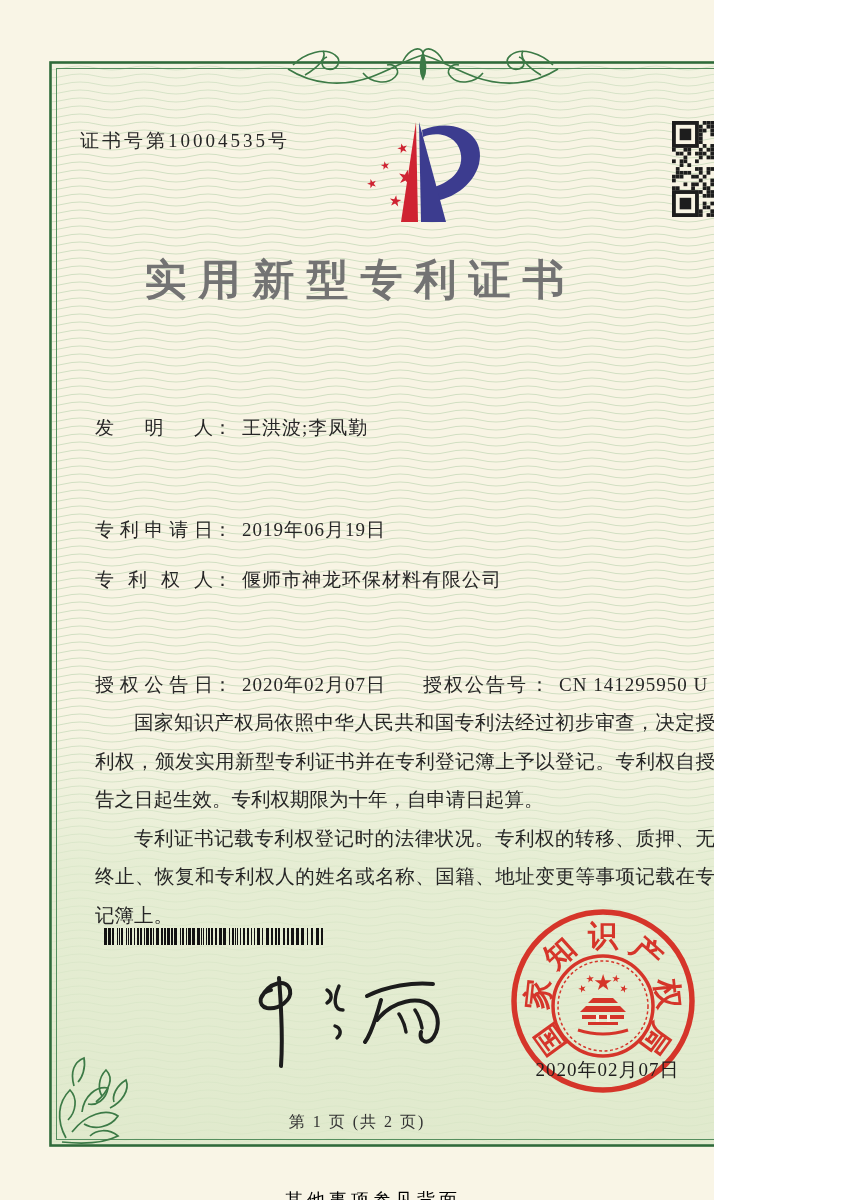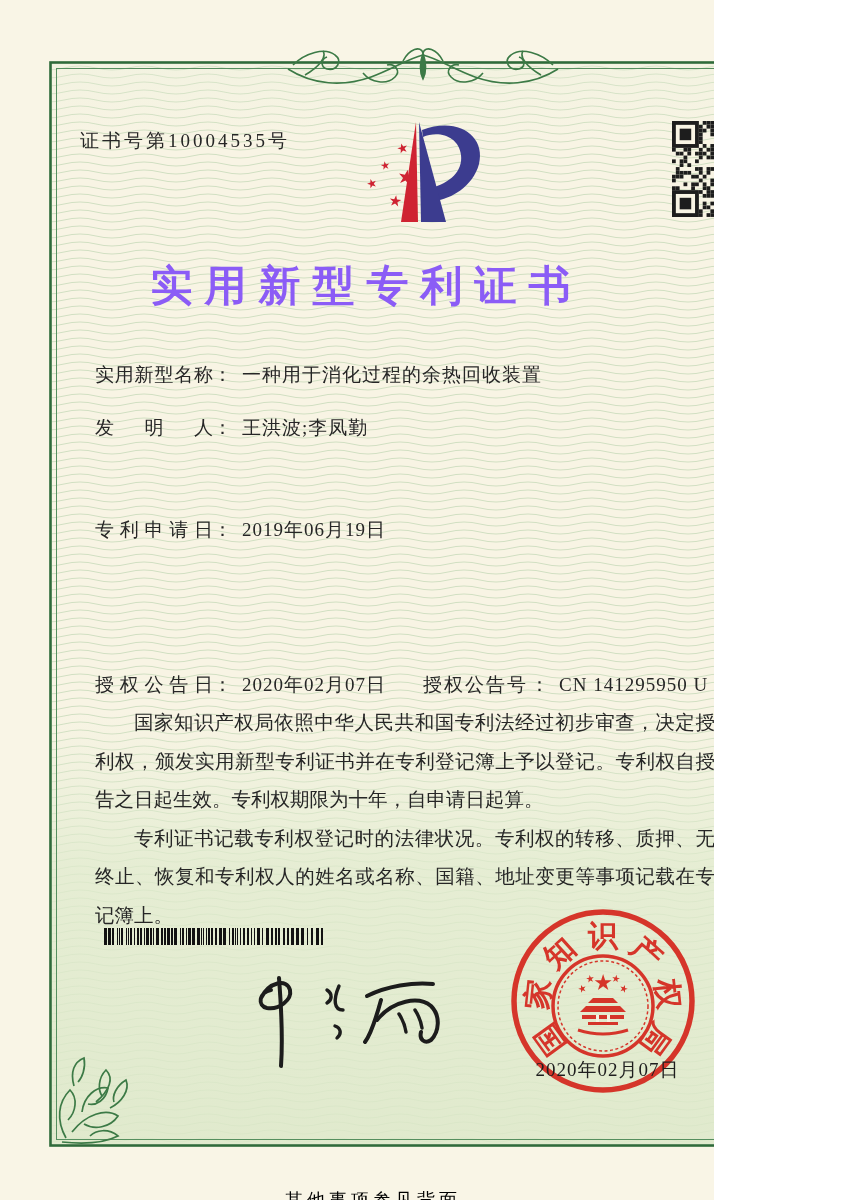--- a/index.html
+++ b/index.html
@@ -7,21 +7,21 @@
     position:relative;
     width:714px;height:1200px;
     background:#f9f5e6;
     font-family:"Liberation Serif","DejaVu Serif",serif;
     color:#262626;
     overflow:hidden;
   }
   .abs{position:absolute;}
   .cert-no{left:80px;top:128px;font-size:19px;letter-spacing:3px;}
   .title{left:0;top:250px;width:100%;text-align:center;font-size:42px;font-weight:bold;
-         letter-spacing:12px;padding-left:3px;box-sizing:border-box;margin:8px;color:#8b5cf6;}
+         letter-spacing:12px;padding-left:3px;box-sizing:border-box;margin:2px;color:#737373;}
   .row{left:95px;width:680px;font-size:19px;line-height:26px;white-space:nowrap;}
   .lbl{display:inline-block;width:118px;text-align:justify;text-align-last:justify;vertical-align:top;}
   .colon{display:inline-block;margin-right:10px;}
   .val{letter-spacing:1px;}
   .grant2{position:absolute;left:328px;top:0;}
   .grant2 .lbl2{letter-spacing:2px;margin-right:2px;}
   .body-text{left:95px;top:704px;width:660px;font-size:19.5px;line-height:38.5px;text-align:justify;}
   .body-text p{margin:0;text-indent:2em;}
   .signer{left:97px;top:992px;font-size:20px;line-height:37px;letter-spacing:4px;}
   .seal-date{left:515px;top:1057px;width:185px;text-align:center;font-size:19px;letter-spacing:1px;color:#1e1e1e;}
@@ -335,28 +335,28 @@
       <rect x="69.12" y="0" width="26.88" height="26.88" fill="#1d1d1d"></rect>
       <rect x="72.96" y="3.84" width="19.2" height="19.2" fill="#f8f4e4"></rect>
       <rect x="76.8" y="7.68" width="11.52" height="11.52" fill="#1d1d1d"></rect>
       <rect x="0" y="69.12" width="26.88" height="26.88" fill="#1d1d1d"></rect>
       <rect x="3.84" y="72.96" width="19.2" height="19.2" fill="#f8f4e4"></rect>
       <rect x="7.68" y="76.8" width="11.52" height="11.52" fill="#1d1d1d"></rect>
     </svg>
 
   <h1 class="abs title">实用新型专利证书</h1>
 
-  <div class="abs row" style="top:362px">
-    <span class="lbl"><span>实用新型名称</span></span><span class="colon">：</span><span class="val">一种用于消化过程的余热回收装置</span>
-  </div>
   <div class="abs row" style="top:415px">
     <span class="lbl"><span>发明人</span></span><span class="colon">：</span><span class="val">王洪波;李凤勤</span>
   </div>
   <div class="abs row" style="top:517px">
     <span class="lbl"><span>专利申请日</span></span><span class="colon">：</span><span class="val">2019年06月19日</span>
+  </div>
+  <div class="abs row" style="top:567px">
+    <span class="lbl"><span>专利权人</span></span><span class="colon">：</span><span class="val">偃师市神龙环保材料有限公司</span>
   </div>
   <div class="abs row" style="top:672px">
     <span class="lbl"><span>授权公告日</span></span><span class="colon">：</span><span class="val">2020年02月07日</span>
     <span class="grant2">
       <span class="lbl2">授权公告号</span><span class="colon">：</span><span class="val">CN 141295950 U</span>
     </span>
   </div>
 
   <div class="abs body-text">
     <p>国家知识产权局依照中华人民共和国专利法经过初步审查，决定授予专利权，颁发实用新型专利证书并在专利登记簿上予以登记。专利权自授权公告之日起生效。专利权期限为十年，自申请日起算。</p>
@@ -470,15 +470,16 @@
         <rect x="80" y="116" width="30" height="3" stroke="none"></rect>
         <rect x="88" y="109" width="3" height="7" fill="#f8f4e4" stroke="none"></rect>
         <rect x="99" y="109" width="3" height="7" fill="#f8f4e4" stroke="none"></rect>
         <path d="M70 124 Q 95 132 120 124" fill="none" stroke-width="3"></path>
       </g>
     </g>
   </svg>
 
   <div class="abs seal-date">2020年02月07日</div>
 
+  <div class="abs page-info">第 1 页 (共 2 页)</div>
   <div class="abs back-note">其他事项参见背面</div>
 
 </div>
 
 </body></html>

